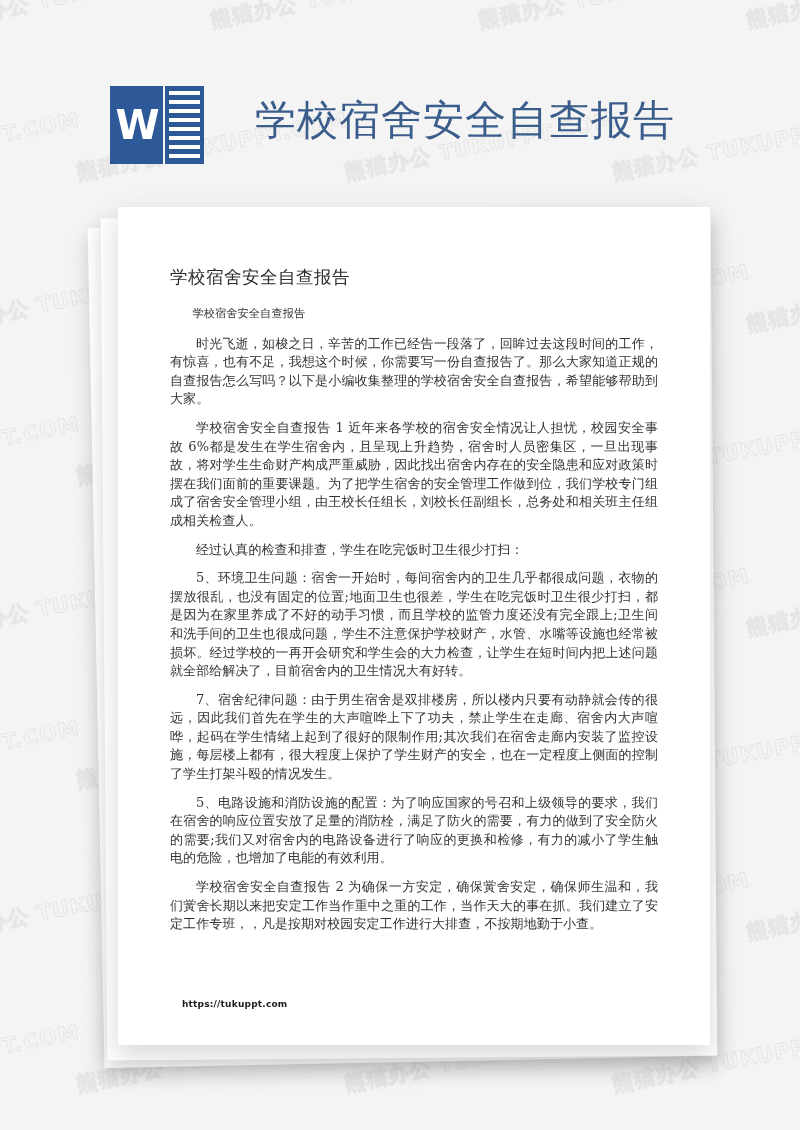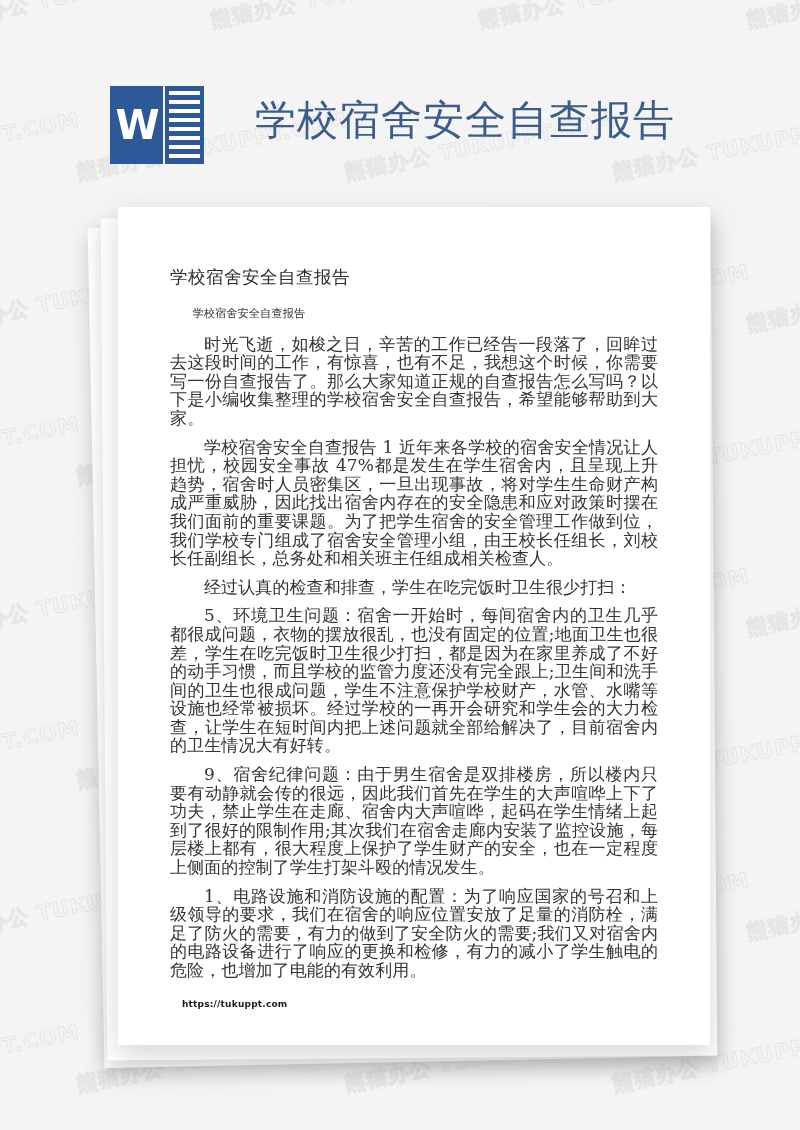--- a/index.html
+++ b/index.html
@@ -161,21 +161,21 @@
   #doc-heading {
     font-family: "DejaVu Serif", "Liberation Serif", serif;
     font-size: 17.5px;
     color: #2a2a2a;
     margin: 0 0 16px 0;
     letter-spacing: 0.5px;
     font-weight: 400;
   }
   .doc-p {
     font-family: "DejaVu Serif", "Liberation Serif", serif;
-    font-size: 17px;
+    font-size: 13px;
     line-height: 18.6px;
     color: #343434;
     margin: 0 0 10px 0;
     text-align: justify;
     text-justify: inter-ideograph;
     text-indent: 2em;
     letter-spacing: 0.1px;
   }
   .doc-p.small {
     font-size: 11.2px;
@@ -237,25 +237,26 @@
   <div class="sheet" id="sheet-back-1"></div>
 
   <div class="sheet" id="sheet-main">
     <div id="doc-content">
 
       <h1 id="doc-heading">学校宿舍安全自查报告</h1>
 
       <p class="doc-p small">学校宿舍安全自查报告</p>
 
       <p class="doc-p">时光飞逝，如梭之日，辛苦的工作已经告一段落了，回眸过去这段时间的工作，有惊喜，也有不足，我想这个时候，你需要写一份自查报告了。那么大家知道正规的自查报告怎么写吗？以下是小编收集整理的学校宿舍安全自查报告，希望能够帮助到大家。</p>
-      <p class="doc-p">学校宿舍安全自查报告 1 近年来各学校的宿舍安全情况让人担忧，校园安全事故 47%都是发生在学生宿舍内，且呈现上升趋势，宿舍时人员密集区，一旦出现事故，将对学生生命财产构成严重威胁，因此找出宿舍内存在的安全隐患和应对政策时摆在我们面前的重要课题。为了把学生宿舍的安全管理工作做到位，我们学校专门组成了宿舍安全管理小组，由王校长任组长，刘校长任副组长，总务处和相关班主任组成相关检查人。</p>
+      <p class="doc-p">学校宿舍安全自查报告 1 近年来各学校的宿舍安全情况让人担忧，校园安全事故 6%都是发生在学生宿舍内，且呈现上升趋势，宿舍时人员密集区，一旦出现事故，将对学生生命财产构成严重威胁，因此找出宿舍内存在的安全隐患和应对政策时摆在我们面前的重要课题。为了把学生宿舍的安全管理工作做到位，我们学校专门组成了宿舍安全管理小组，由王校长任组长，刘校长任副组长，总务处和相关班主任组成相关检查人。</p>
       <p class="doc-p">经过认真的检查和排查，学生在吃完饭时卫生很少打扫：</p>
       <p class="doc-p">5、环境卫生问题：宿舍一开始时，每间宿舍内的卫生几乎都很成问题，衣物的摆放很乱，也没有固定的位置;地面卫生也很差，学生在吃完饭时卫生很少打扫，都是因为在家里养成了不好的动手习惯，而且学校的监管力度还没有完全跟上;卫生间和洗手间的卫生也很成问题，学生不注意保护学校财产，水管、水嘴等设施也经常被损坏。经过学校的一再开会研究和学生会的大力检查，让学生在短时间内把上述问题就全部给解决了，目前宿舍内的卫生情况大有好转。</p>
-      <p class="doc-p">9、宿舍纪律问题：由于男生宿舍是双排楼房，所以楼内只要有动静就会传的很远，因此我们首先在学生的大声喧哗上下了功夫，禁止学生在走廊、宿舍内大声喧哗，起码在学生情绪上起到了很好的限制作用;其次我们在宿舍走廊内安装了监控设施，每层楼上都有，很大程度上保护了学生财产的安全，也在一定程度上侧面的控制了学生打架斗殴的情况发生。</p>
-      <p class="doc-p">1、电路设施和消防设施的配置：为了响应国家的号召和上级领导的要求，我们在宿舍的响应位置安放了足量的消防栓，满足了防火的需要，有力的做到了安全防火的需要;我们又对宿舍内的电路设备进行了响应的更换和检修，有力的减小了学生触电的危险，也增加了电能的有效利用。</p>
+      <p class="doc-p">7、宿舍纪律问题：由于男生宿舍是双排楼房，所以楼内只要有动静就会传的很远，因此我们首先在学生的大声喧哗上下了功夫，禁止学生在走廊、宿舍内大声喧哗，起码在学生情绪上起到了很好的限制作用;其次我们在宿舍走廊内安装了监控设施，每层楼上都有，很大程度上保护了学生财产的安全，也在一定程度上侧面的控制了学生打架斗殴的情况发生。</p>
+      <p class="doc-p">5、电路设施和消防设施的配置：为了响应国家的号召和上级领导的要求，我们在宿舍的响应位置安放了足量的消防栓，满足了防火的需要，有力的做到了安全防火的需要;我们又对宿舍内的电路设备进行了响应的更换和检修，有力的减小了学生触电的危险，也增加了电能的有效利用。</p>
+      <p class="doc-p">学校宿舍安全自查报告 2 为确保一方安定，确保黉舍安定，确保师生温和，我们黉舍长期以来把安定工作当作重中之重的工作，当作天大的事在抓。我们建立了安定工作专班，，凡是按期对校园安定工作进行大排查，不按期地勤于小查。</p>
 
     </div>
     <div id="doc-url">https://tukuppt.com</div>
   </div>
 
 </div>
 
 <div id="header">
   <div id="word-icon">
     <div class="ic-left"></div>

